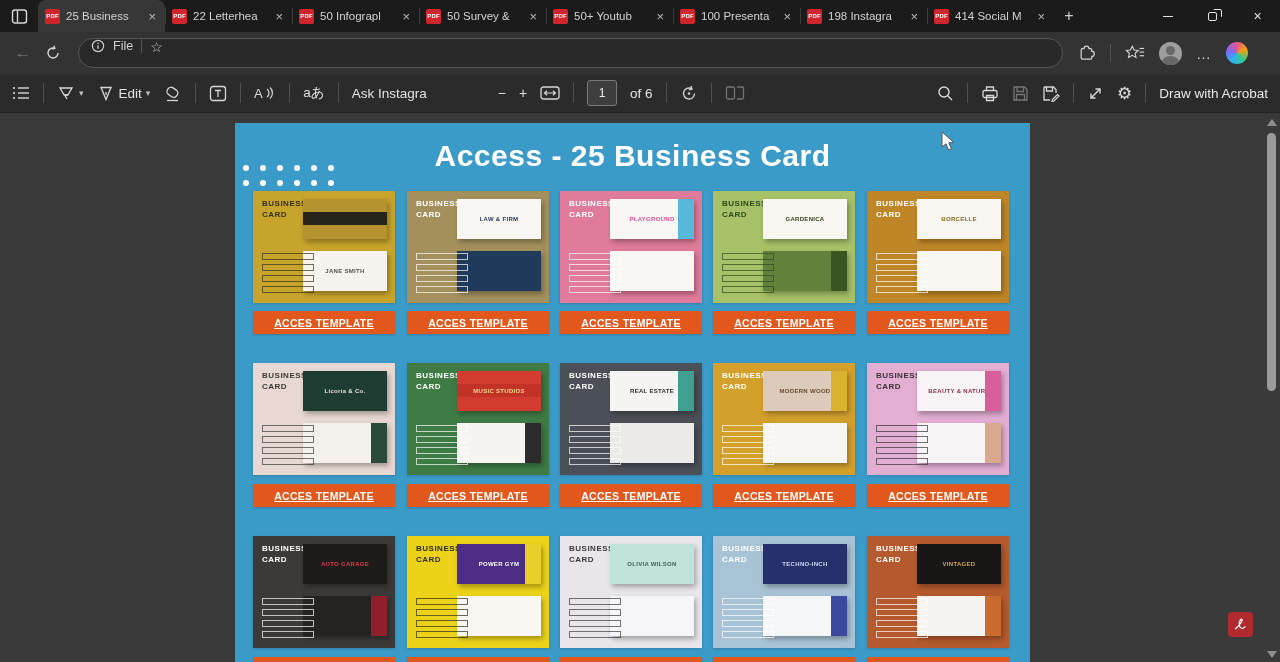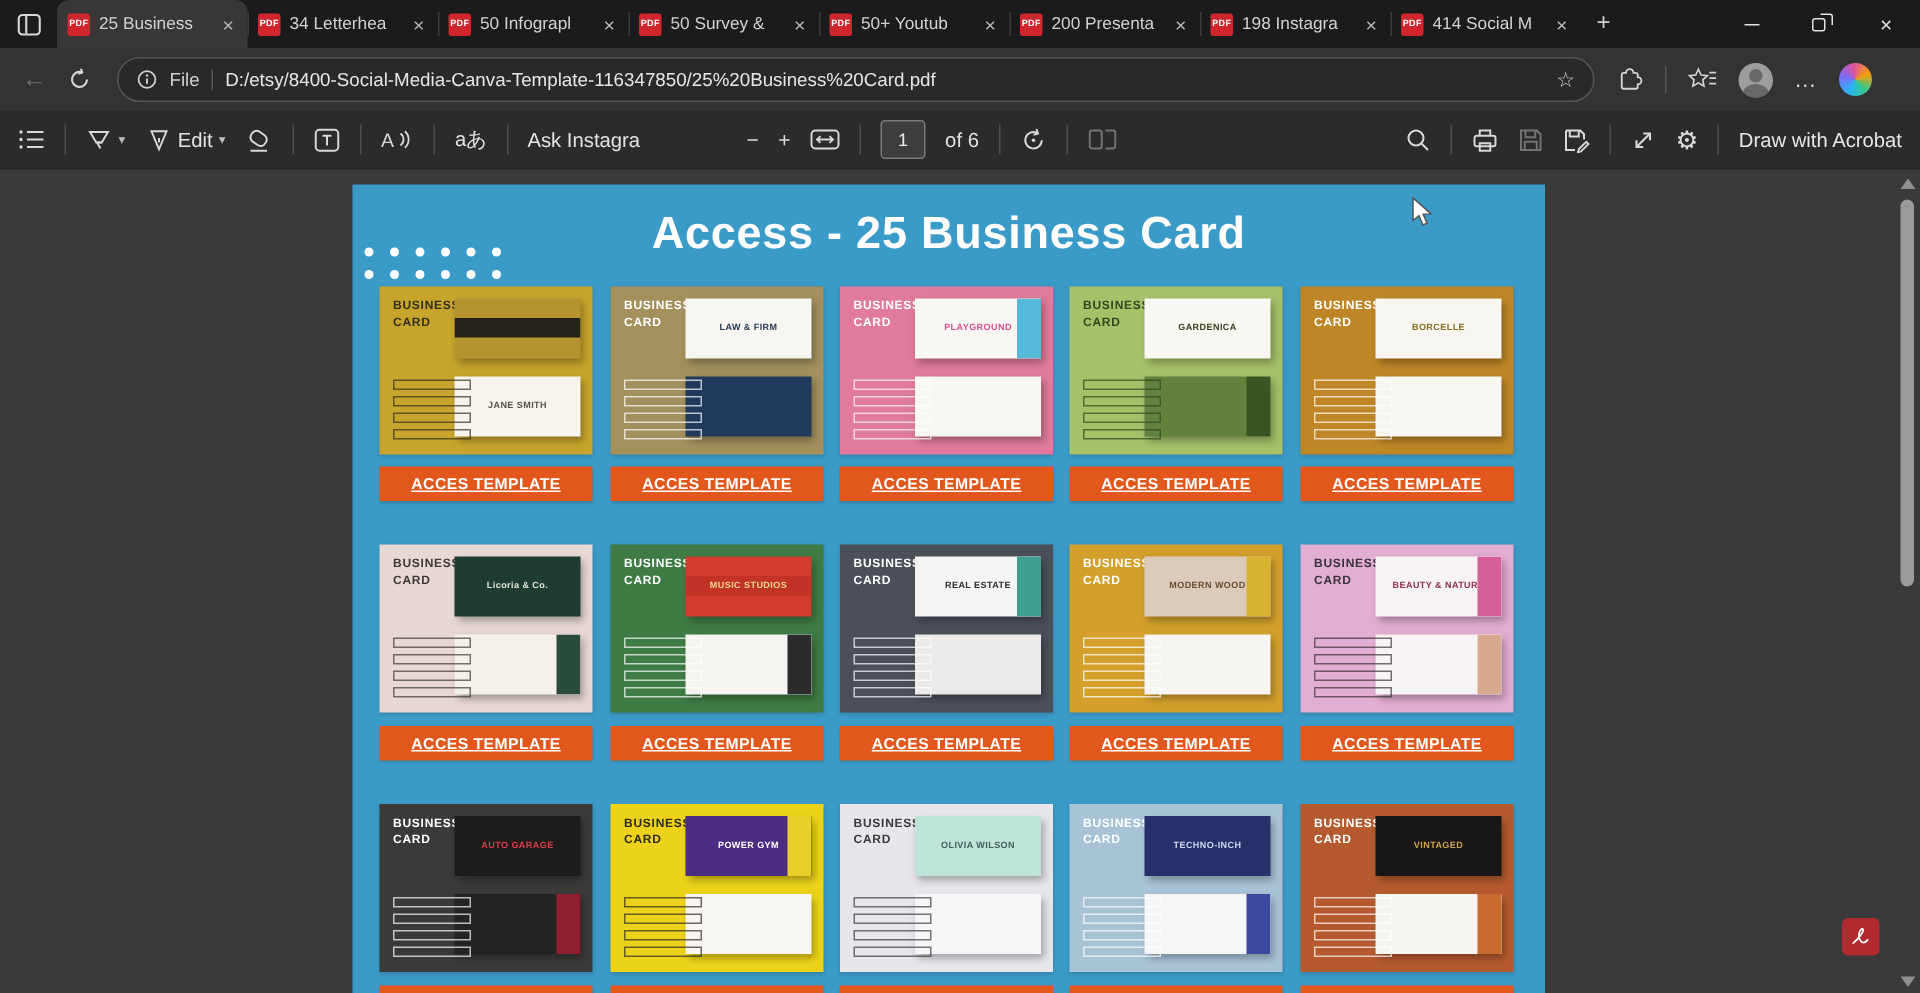--- a/index.html
+++ b/index.html
@@ -31,21 +31,21 @@
   .wc-restore::before { content:""; position:absolute; left:2px; top:-4px; width:9px; height:9px;
     border:1px solid #e2e2e2; border-radius:2px; clip-path:polygon(25% 0,100% 0,100% 75%,75% 75%,75% 25%,25% 25%); }
   .wc-close { font-size:14px; }
 
   
   .addrbar { position:absolute; left:0; top:32px; width:1280px; height:42px; background:#333333;
     display:flex; align-items:center; }
   .nav-ic { width:30px; display:flex; align-items:center; justify-content:center; }
   .back { color:#6f6f6f; font-size:17px; margin-left:8px; }
   .urlpill { margin-left:10px; width:985px; height:30px; border-radius:15px; background:#292929;
-    border:1px solid #555; display:flex; align-items:center; padding:0 12px; gap:8px; }
+    border:1px solid #555; display:flex; align-items:flex-start; padding:0 12px; gap:8px; }
   .file-label { color:#cfcfcf; font-size:12.5px; }
   .pill-sep { width:1px; height:14px; background:#555; }
   .url-text { color:#e6e6e6; font-size:12.5px; white-space:nowrap; overflow:hidden; flex:1; }
   .pill-star { color:#c9c9c9; font-size:14px; }
   .addr-right { display:flex; align-items:center; gap:14px; margin-left:14px; }
   .vd-s { width:1px; height:18px; background:#555; }
   .avatar { width:23px; height:23px; border-radius:50%; background:#9d9d9d; position:relative; overflow:hidden; }
   .avatar::before { content:""; position:absolute; left:7px; top:4px; width:9px; height:9px;
     border-radius:50%; background:#686868; }
   .avatar::after { content:""; position:absolute; left:3px; top:14px; width:17px; height:12px;
@@ -121,41 +121,41 @@
     </svg>
   </div>
   <div class="tabs" id="tabs">
       <div class="tab active">
         <span class="pdf-ico">PDF</span>
         <span class="tab-label">25 Business</span>
         <span class="tab-close">×</span>
       </div>
       <div class="tab">
         <span class="pdf-ico">PDF</span>
-        <span class="tab-label">34 Letterhea</span>
+        <span class="tab-label">22 Letterhea</span>
         <span class="tab-close">×</span>
       </div>
       <div class="tab">
         <span class="pdf-ico">PDF</span>
         <span class="tab-label">50 Infograpl</span>
         <span class="tab-close">×</span>
       </div>
       <div class="tab">
         <span class="pdf-ico">PDF</span>
         <span class="tab-label">50 Survey &amp;</span>
         <span class="tab-close">×</span>
       </div>
       <div class="tab">
         <span class="pdf-ico">PDF</span>
         <span class="tab-label">50+ Youtub</span>
         <span class="tab-close">×</span>
       </div>
       <div class="tab">
         <span class="pdf-ico">PDF</span>
-        <span class="tab-label">200 Presenta</span>
+        <span class="tab-label">100 Presenta</span>
         <span class="tab-close">×</span>
       </div>
       <div class="tab">
         <span class="pdf-ico">PDF</span>
         <span class="tab-label">198 Instagra</span>
         <span class="tab-close">×</span>
       </div>
       <div class="tab">
         <span class="pdf-ico">PDF</span>
         <span class="tab-label">414 Social M</span>
@@ -183,21 +183,20 @@
     </svg>
   </div>
   <div class="urlpill">
     <svg width="14" height="14" viewBox="0 0 14 14">
       <circle cx="7" cy="7" r="5.6" fill="none" stroke="#cfcfcf" stroke-width="1.2"></circle>
       <line x1="7" y1="6.3" x2="7" y2="9.8" stroke="#cfcfcf" stroke-width="1.3"></line>
       <circle cx="7" cy="4.3" r="0.8" fill="#cfcfcf"></circle>
     </svg>
     <span class="file-label">File</span>
     <span class="pill-sep"></span>
-    <span class="url-text">D:/etsy/8400-Social-Media-Canva-Template-116347850/25%20Business%20Card.pdf</span>
     <span class="pill-star">☆</span>
   </div>
   <div class="addr-right">
     <svg width="19" height="19" viewBox="0 0 20 20">
       <path d="M10 2.2 a2.6 2.6 0 0 1 2.6 2.6 h1.6 a1.4 1.4 0 0 1 1.4 1.4 v1.6 a2.6 2.6 0 0 1 0 5.2 v1.6 a1.4 1.4 0 0 1 -1.4 1.4 h-8.4 a1.4 1.4 0 0 1 -1.4 -1.4 v-8.4 a1.4 1.4 0 0 1 1.4 -1.4 h1.6 a2.6 2.6 0 0 1 2.6 -2.6 z" fill="none" stroke="#d4d4d4" stroke-width="1.3"></path>
     </svg>
     <span class="vd-s"></span>
     <svg width="20" height="18" viewBox="0 0 22 18">
       <path d="M8 1.5 l2 4.2 4.6 .5 -3.4 3.1 .9 4.5 -4.1 -2.3 -4.1 2.3 .9 -4.5 -3.4 -3.1 4.6 -.5 z" fill="none" stroke="#d4d4d4" stroke-width="1.2"></path>
       <line x1="16" y1="4" x2="21" y2="4" stroke="#d4d4d4" stroke-width="1.3"></line>

